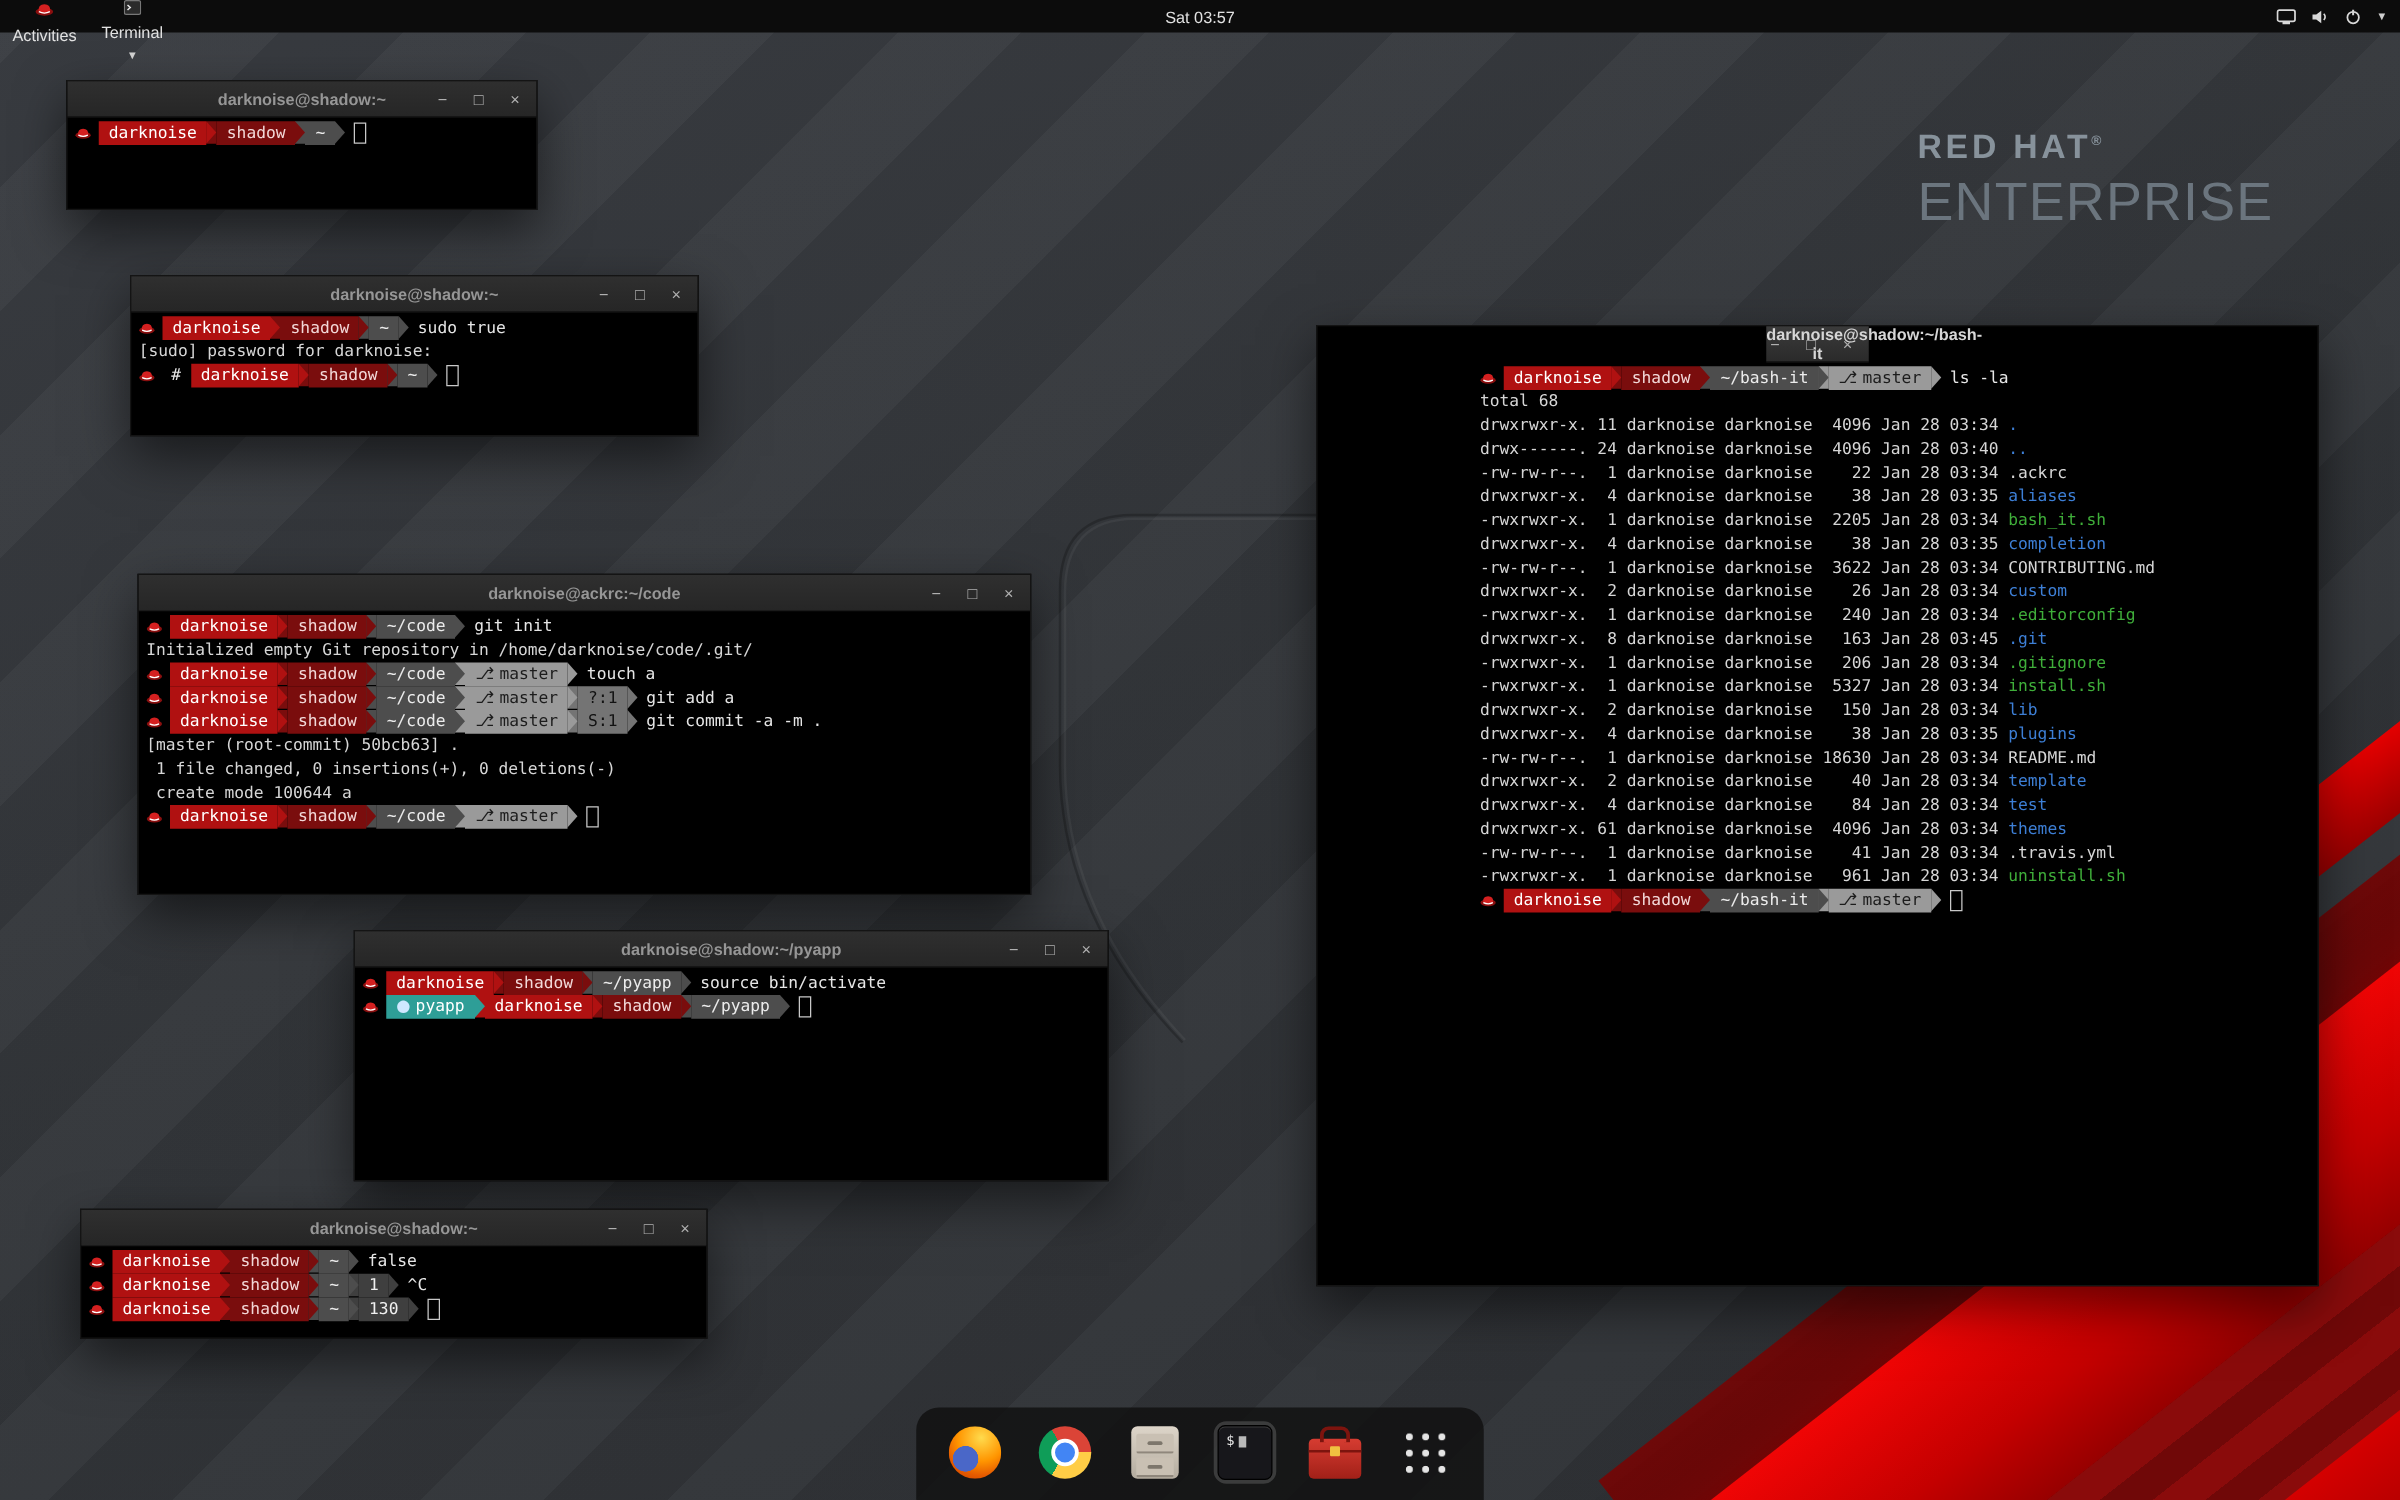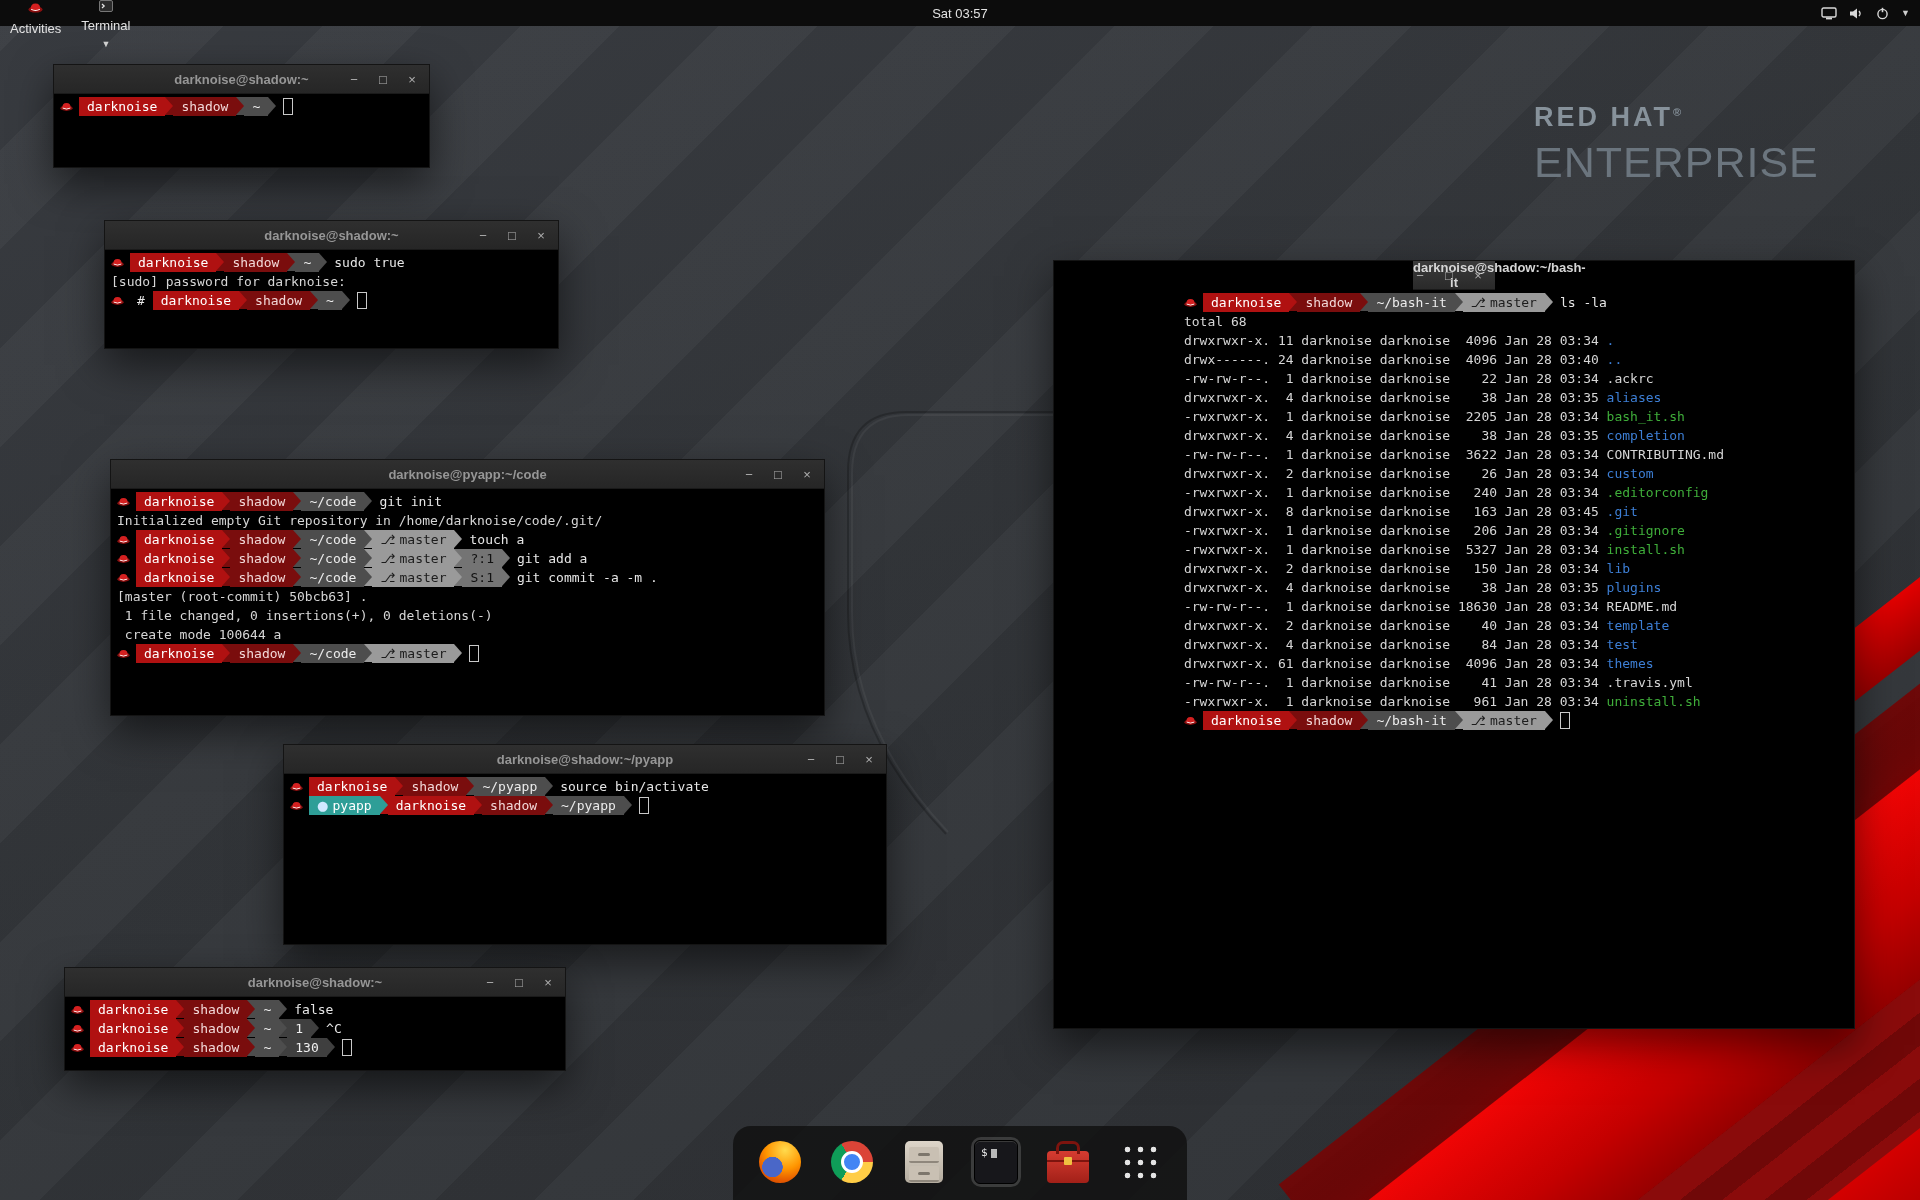--- a/index.html
+++ b/index.html
@@ -179,21 +179,21 @@
               <path d="M2.4 8 Q2.1 3 6.5 3 Q10.9 3 10.6 8 Q8.6 9.4 6.5 9.4 Q4.4 9.4 2.4 8 Z" fill="#d42020"></path>
               <path d="M2.7 8.1 Q6.5 10 10.3 8.1" stroke="#fff" stroke-width="0.9" fill="none"></path>
             </svg></span><span class="pl-seg" style="background: rgb(176, 17, 17); color: rgb(255, 255, 255);">darknoise</span><span class="pl-arrow" style="border-left-color: rgb(176, 17, 17); background: rgb(122, 13, 13);"></span><span class="pl-seg" style="background: rgb(122, 13, 13); color: rgb(242, 216, 216);">shadow</span><span class="pl-arrow" style="border-left-color: rgb(122, 13, 13); background: rgb(77, 77, 77);"></span><span class="pl-seg" style="background: rgb(77, 77, 77); color: rgb(236, 236, 236);">~</span><span class="pl-arrow" style="border-left-color: rgb(77, 77, 77);"></span><span class="cmd-text">sudo true</span></div><div class="line"><span class="out-text">[sudo] password for darknoise:</span></div><div class="line"><span class="hat-icon"><svg width="13" height="13" viewBox="0 0 13 13">
               <ellipse cx="6.5" cy="8.2" rx="6.1" ry="2.7" fill="#8a0f0f"></ellipse>
               <path d="M2.4 8 Q2.1 3 6.5 3 Q10.9 3 10.6 8 Q8.6 9.4 6.5 9.4 Q4.4 9.4 2.4 8 Z" fill="#d42020"></path>
               <path d="M2.7 8.1 Q6.5 10 10.3 8.1" stroke="#fff" stroke-width="0.9" fill="none"></path>
             </svg></span><span class="cmd-text"># </span><span class="pl-seg" style="background: rgb(176, 17, 17); color: rgb(255, 255, 255);">darknoise</span><span class="pl-arrow" style="border-left-color: rgb(176, 17, 17); background: rgb(122, 13, 13);"></span><span class="pl-seg" style="background: rgb(122, 13, 13); color: rgb(242, 216, 216);">shadow</span><span class="pl-arrow" style="border-left-color: rgb(122, 13, 13); background: rgb(77, 77, 77);"></span><span class="pl-seg" style="background: rgb(77, 77, 77); color: rgb(236, 236, 236);">~</span><span class="pl-arrow" style="border-left-color: rgb(77, 77, 77);"></span><span class="cursor"></span></div></div>
     </div>
     <div class="term-window" style="left: 110px; top: 459px; width: 713px; height: 255px; z-index: 13;">
       <div class="titlebar">
-        <div class="title">darknoise@pyapp:~/code</div>
+        <div class="title">darknoise@ackrc:~/code</div>
         <div class="win-buttons">
           <span class="wbtn">−</span>
           <span class="wbtn">□</span>
           <span class="wbtn">×</span>
         </div>
       </div>
       <div class="term-body"><div class="line"><span class="hat-icon"><svg width="13" height="13" viewBox="0 0 13 13">
               <ellipse cx="6.5" cy="8.2" rx="6.1" ry="2.7" fill="#8a0f0f"></ellipse>
               <path d="M2.4 8 Q2.1 3 6.5 3 Q10.9 3 10.6 8 Q8.6 9.4 6.5 9.4 Q4.4 9.4 2.4 8 Z" fill="#d42020"></path>
               <path d="M2.7 8.1 Q6.5 10 10.3 8.1" stroke="#fff" stroke-width="0.9" fill="none"></path>

